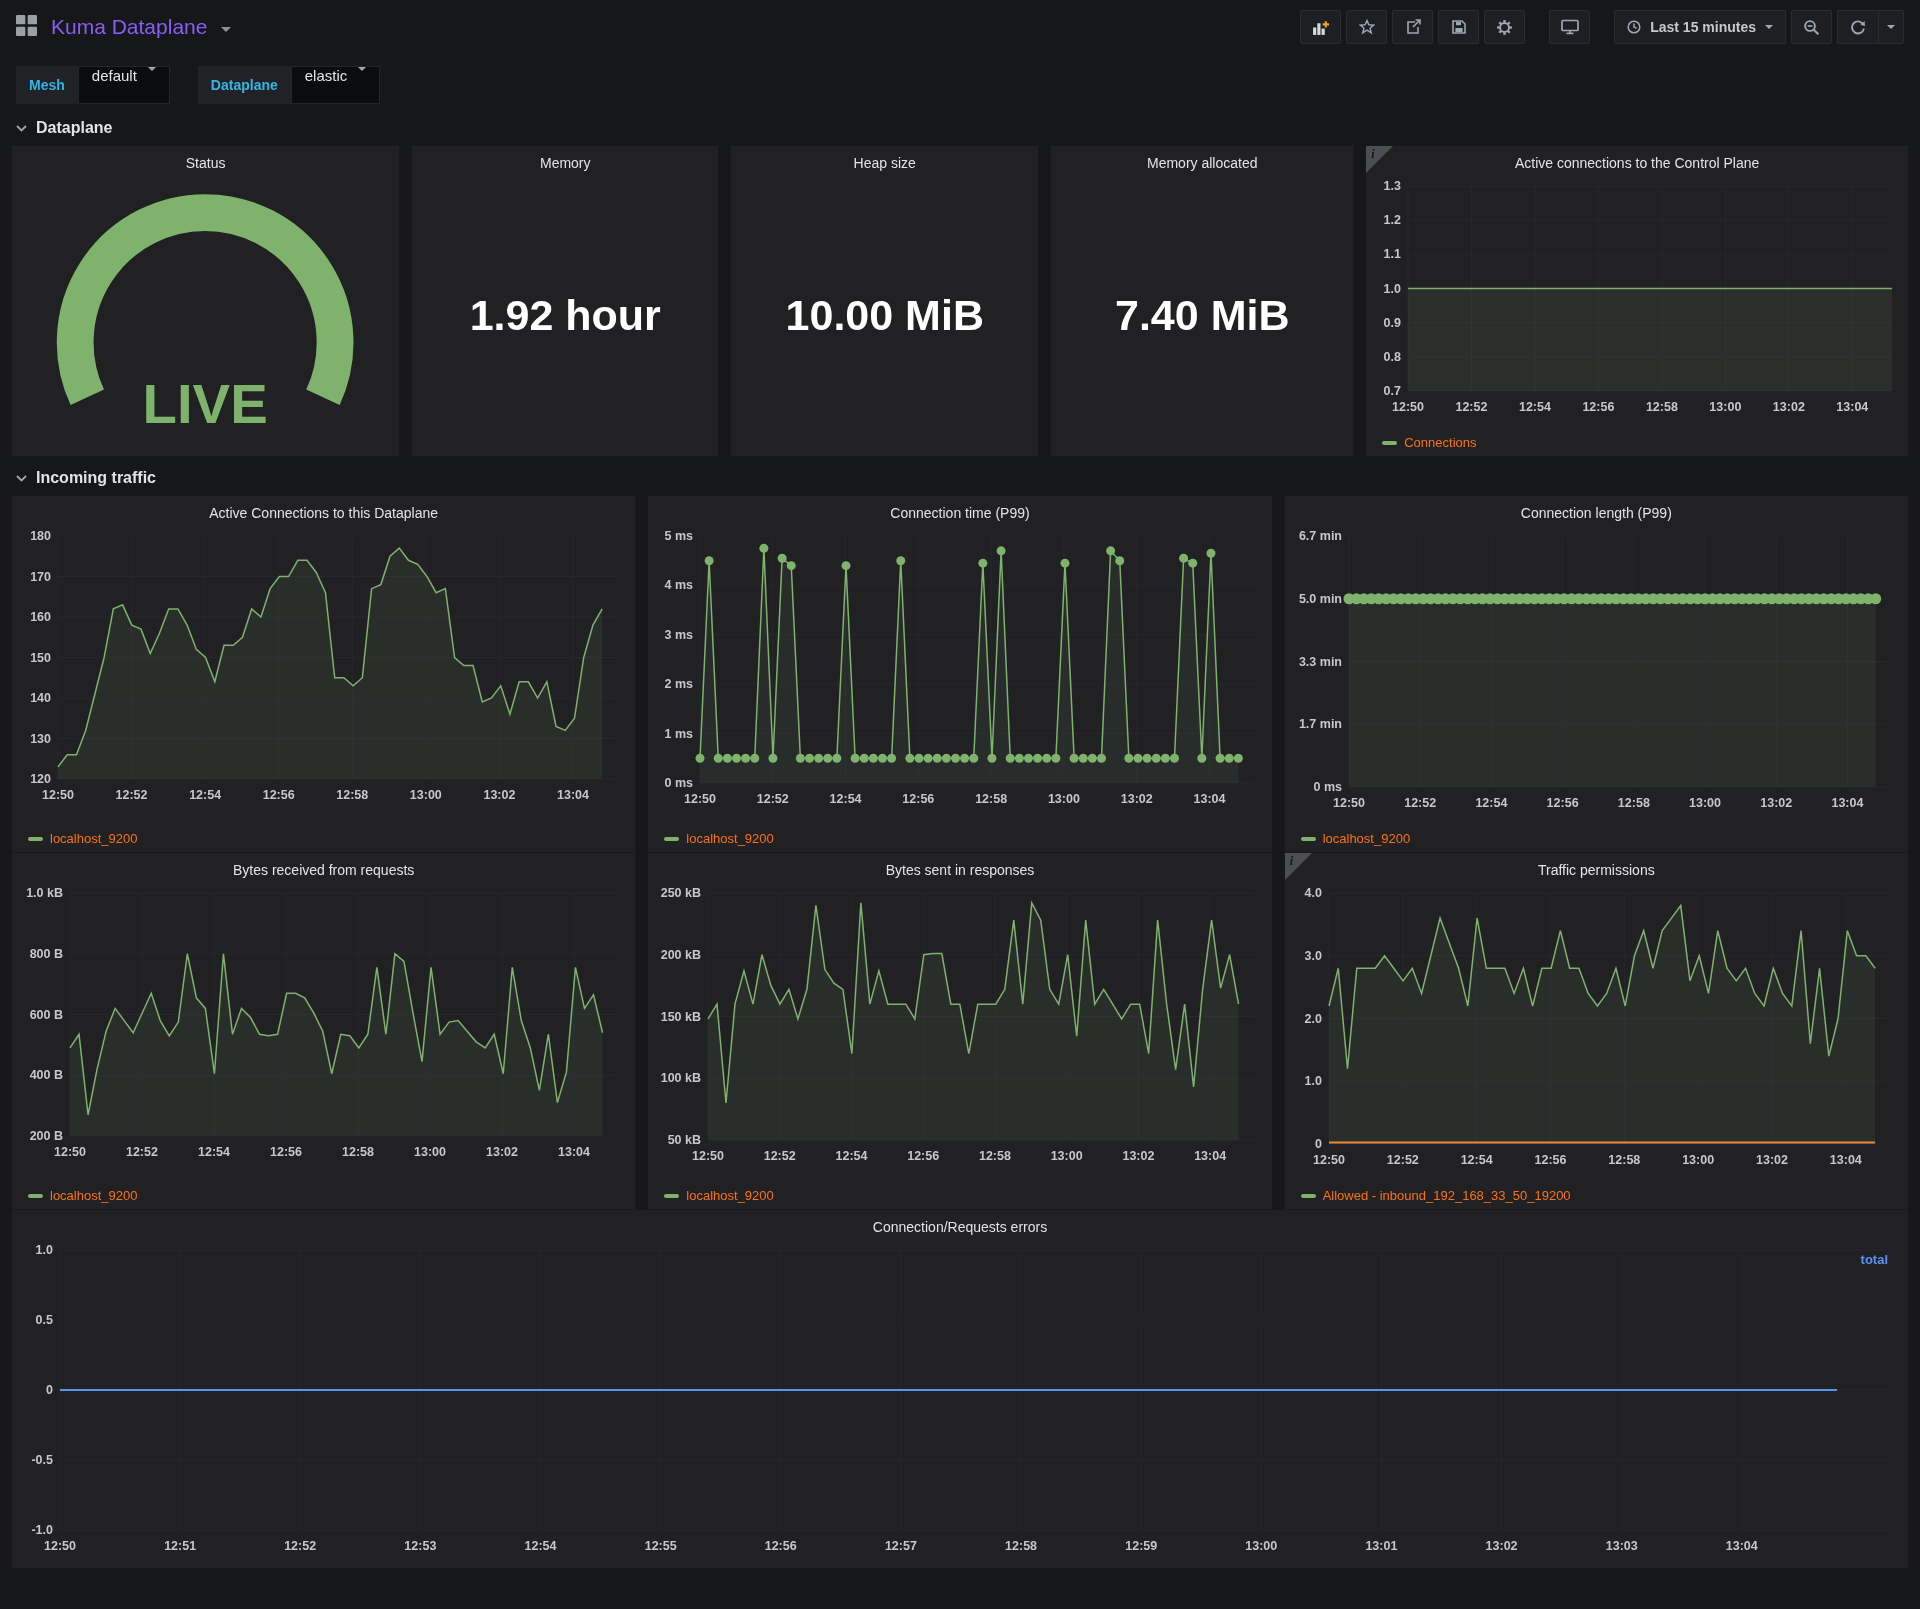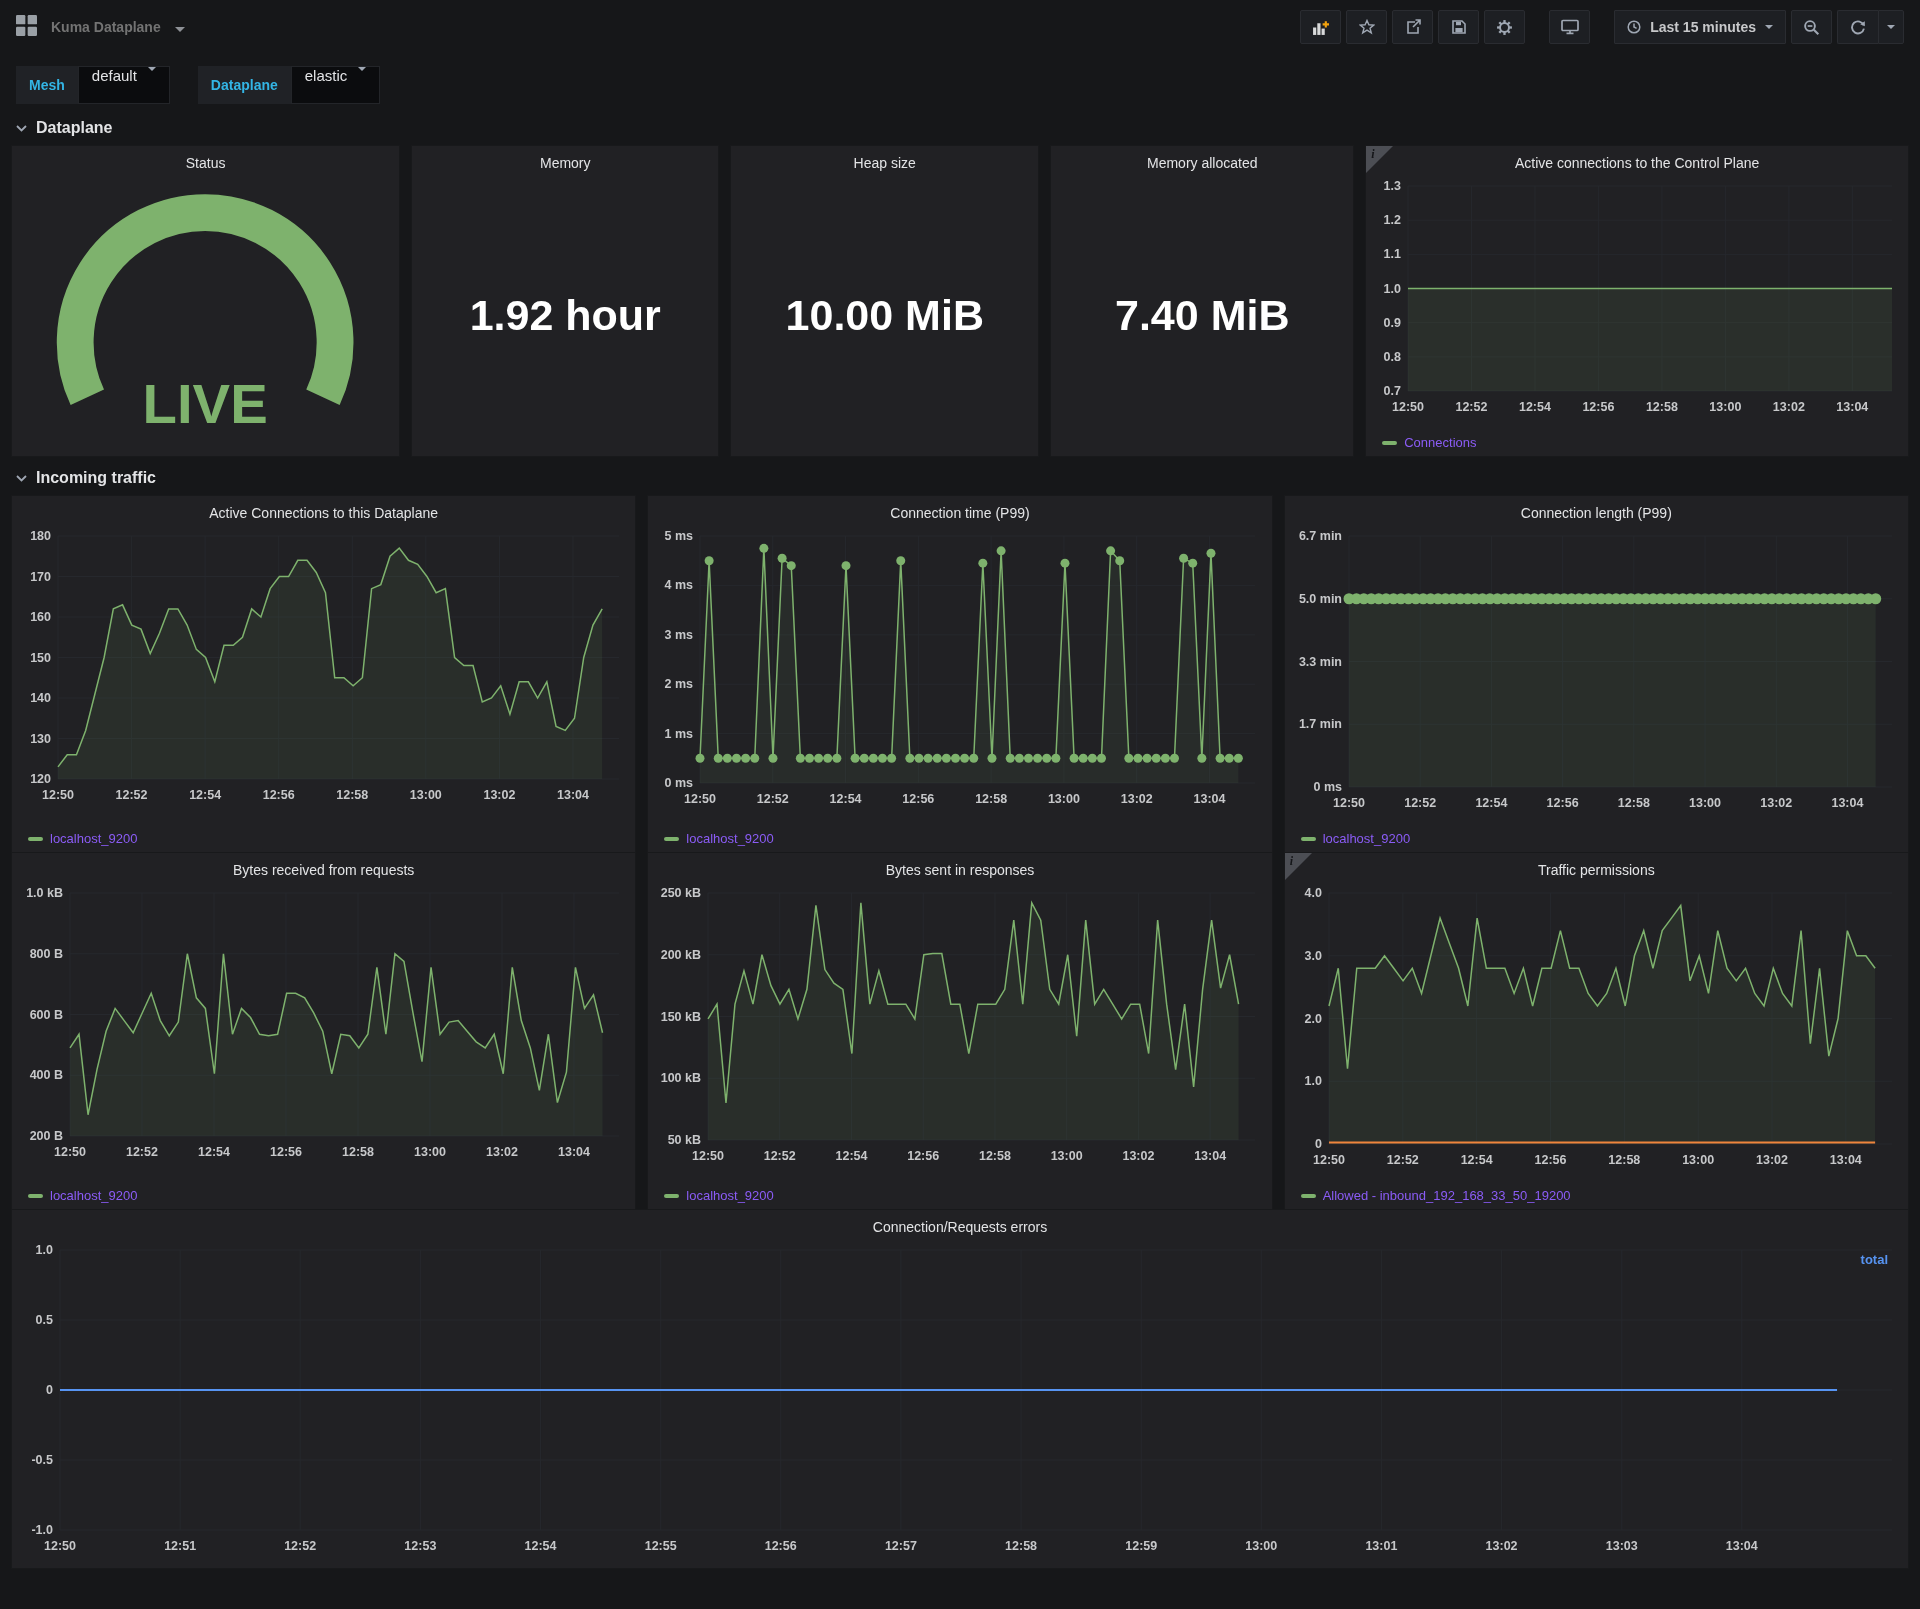--- a/index.html
+++ b/index.html
@@ -3,21 +3,21 @@
 <meta charset="utf-8">
 <style>
   * { box-sizing: border-box; }
   body { margin:0; width:1920px; background:#161719; color:#d8d9da;
          font-family:"Liberation Sans", sans-serif; }
 
   
   .topnav { height:54px; display:flex; align-items:center; justify-content:space-between;
             padding:0 16px; }
   .nav-left { display:flex; align-items:center; gap:14px; }
-  .dash-title { font-size:14px; color:#737373; font-weight:700; }
+  .dash-title { font-size:21px; color:#8b5cf6; font-weight:400; }
   .title-caret { width:0;height:0;border-left:5px solid transparent;border-right:5px solid transparent;
                  border-top:5px solid #8e9196; margin-top:4px;}
   .nav-right { display:flex; align-items:center; gap:5px; }
   .icon-btn { min-width:41px; height:34px; background:#1d1f23; border:1px solid #2a2c31;
               border-radius:2px; display:flex; align-items:center; justify-content:center;
               cursor:pointer; color:#9fa7b3; }
   .icon-btn svg { display:block; }
   .gap { width:14px; }
   .time-btn { height:34px; background:#1d1f23; border:1px solid #2a2c31; border-radius:1px;
               display:flex; align-items:center; gap:9px; padding:0 12px; color:#c7c8ca;
@@ -46,21 +46,21 @@
   .panel { background:#212124; position:relative; display:flex; flex-direction:column;
            min-width:0; box-shadow:0 0 0 1px #18191b; }
   .panel-title { text-align:center; font-weight:normal; font-size:14px; color:#e3e4e6;
                  padding:9px 0 3px; flex:0 0 auto; }
   .stat-value { flex:1; display:flex; align-items:center; justify-content:center;
                 font-size:43px; font-weight:bold; color:#ffffff; }
   .gauge-wrap { flex:1; display:flex; align-items:center; justify-content:center; min-height:0; }
   .gauge-wrap svg { width:92%; height:96%; }
   .chart-plot { flex:1; min-height:0; }
   .chart-legend { height:27px; display:flex; align-items:center; gap:14px;
-                  padding-left:16px; font-size:13px; color:#8b5cf6; flex:0 0 auto; }
+                  padding-left:16px; font-size:13px; color:#f97316; flex:0 0 auto; }
   .chart-legend .li { display:flex; align-items:center; gap:7px; }
   .chart-legend .dash { width:15px; height:4px; border-radius:2px; display:inline-block; }
   .legend-tr { position:absolute; top:42px; right:20px; font-size:13px; font-weight:bold;
                color:#5794F2; }
   .corner-info { position:absolute; top:0; left:0; width:0; height:0;
                  border-top:27px solid #4c4e54; border-right:27px solid transparent; z-index:2; }
   .corner-info span { position:absolute; top:-26px; left:5px; font-size:12px; font-weight:bold;
                       font-style:italic; font-family:"Liberation Serif", serif; color:#141518; }
 </style>
 </head>

